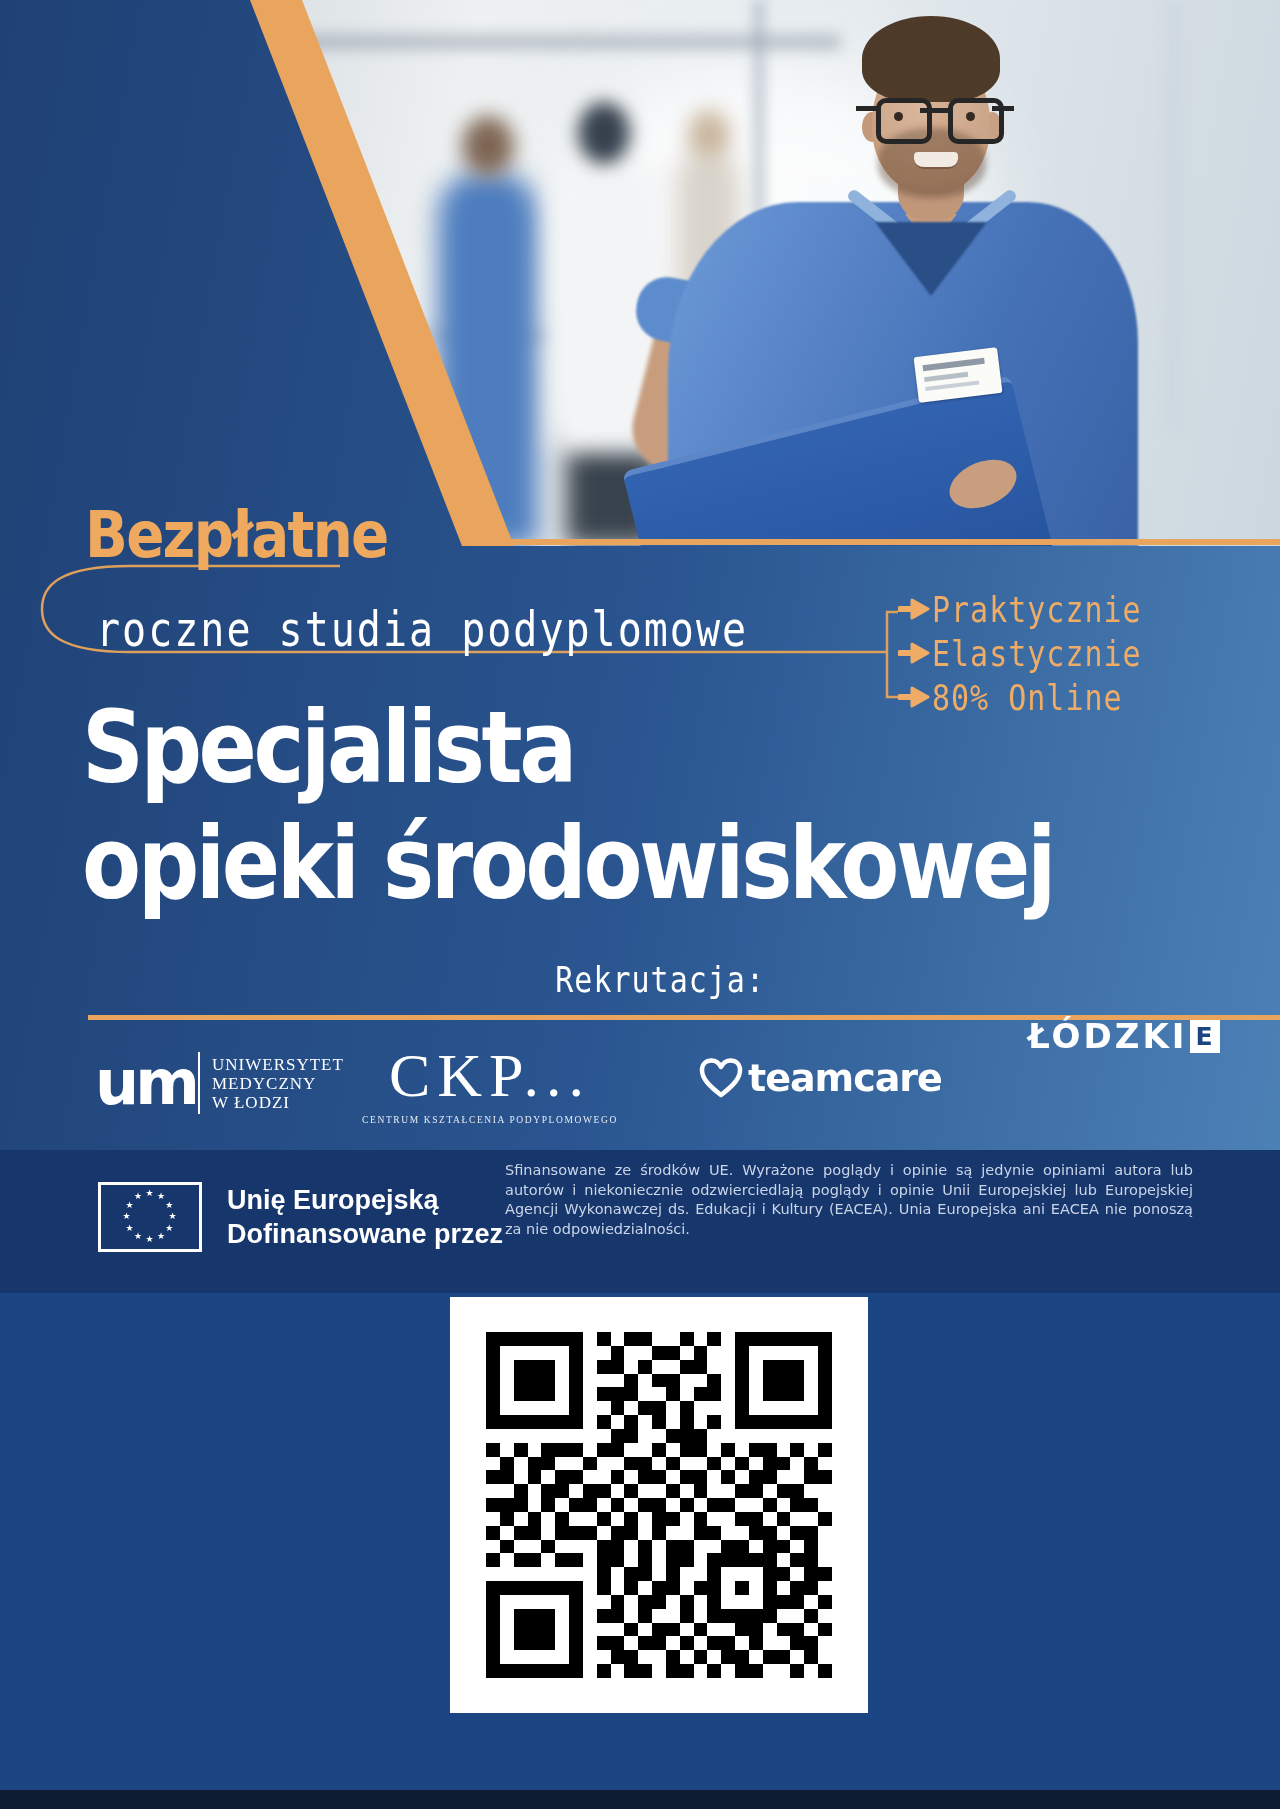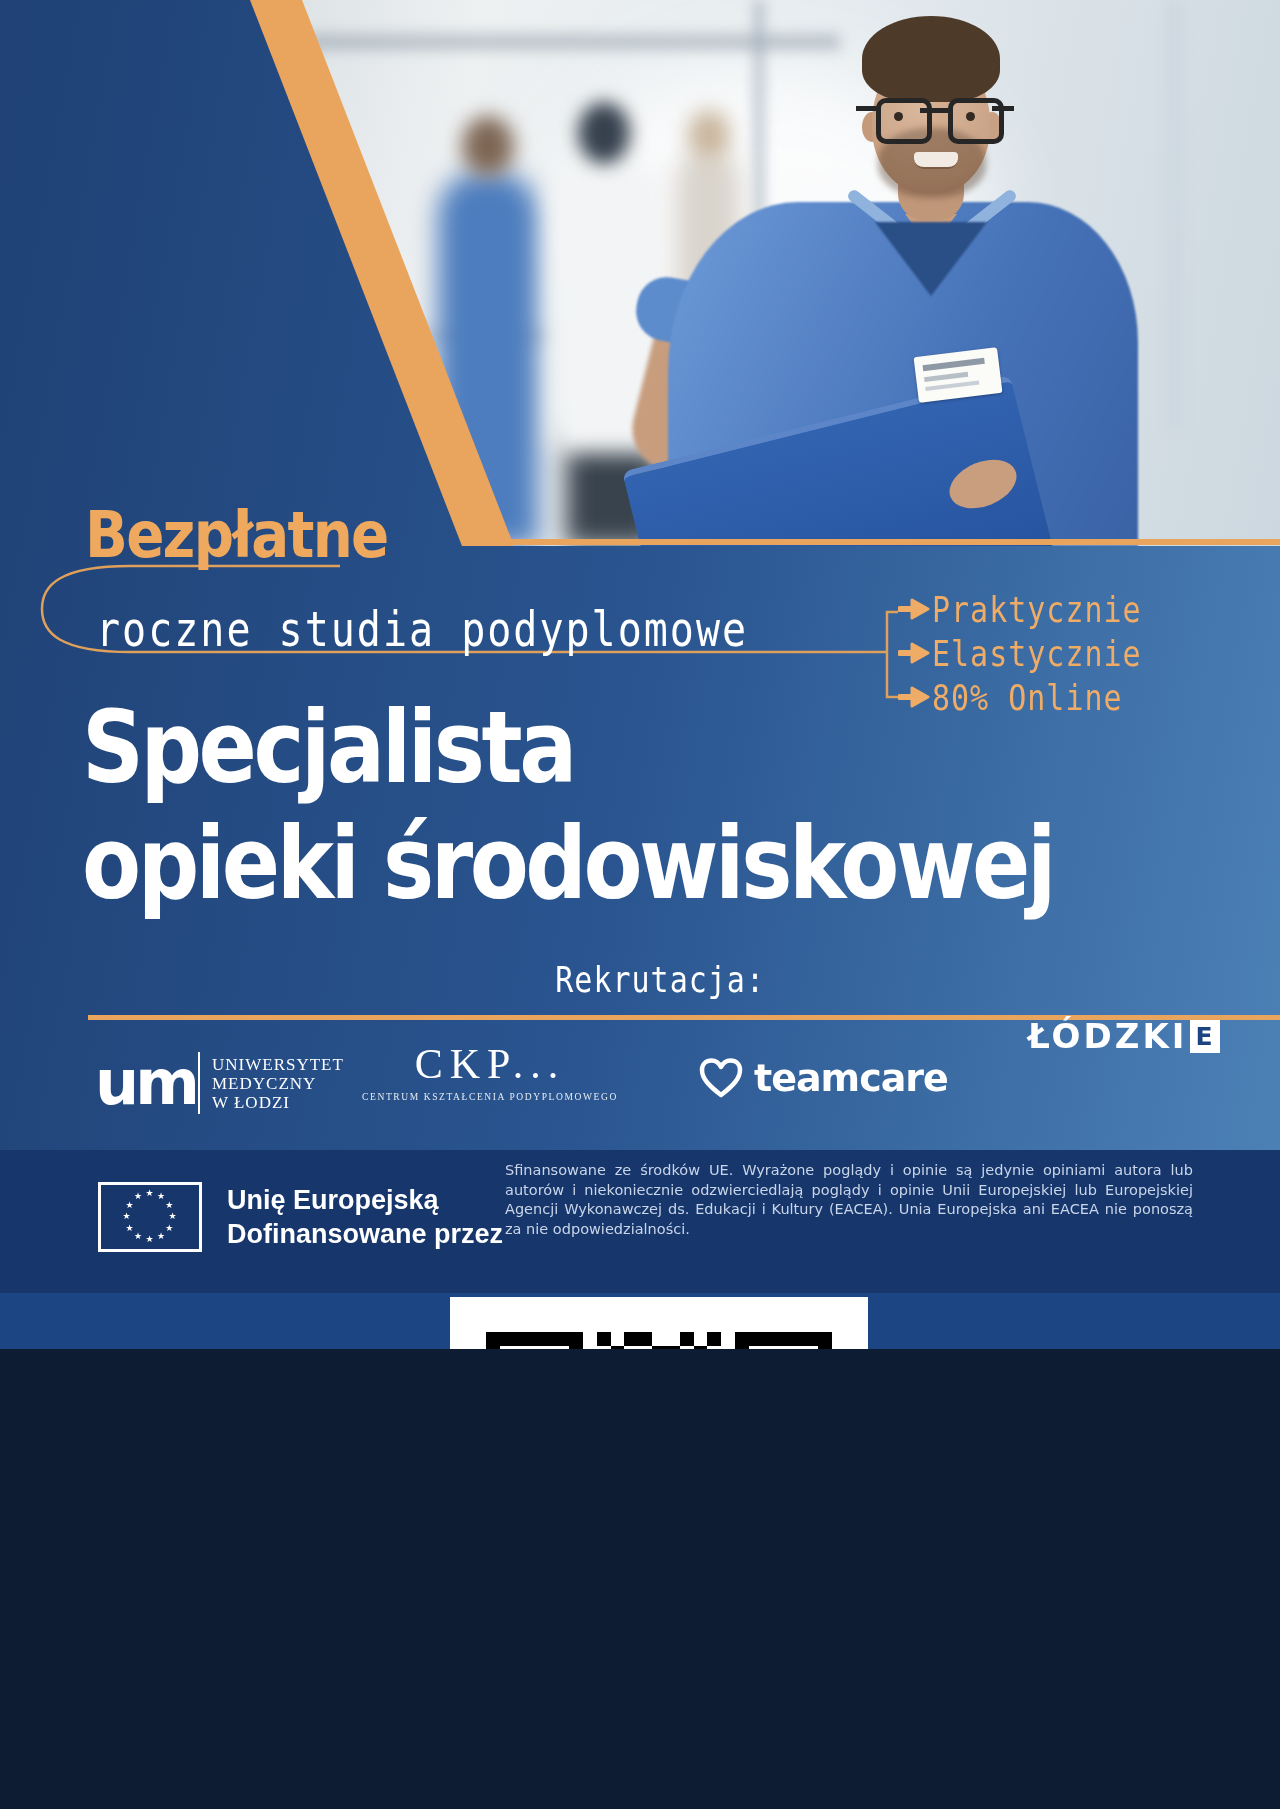--- a/index.html
+++ b/index.html
@@ -1,16 +1,16 @@
 <!DOCTYPE html>
 <html><head>
 <meta charset="utf-8">
 <style>
   html,body{margin:0;padding:0;background:#0d1b33;}
-  .poster{position:relative;width:1280px;height:1349px;overflow:hidden;
+  .poster{position:relative;width:1280px;height:1790px;overflow:hidden;
     font-family:"Liberation Sans",sans-serif;background:#a21caf;}
   .abs{position:absolute;}
 
   
   .main-bg{top:0;left:0;width:1280px;height:1150px;
     background:linear-gradient(100deg,#1F4175 0%,#2A5590 52%,#4C81B6 100%);}
 
   
   .photo{top:0;left:0;width:1280px;height:546px;
     clip-path:polygon(300px 0,1280px 0,1280px 546px,512px 546px);
@@ -95,23 +95,23 @@
     font-family:"DejaVu Sans Mono",monospace;transform:scale(1,1.2);}
   .thin-line{left:88px;top:1015px;width:1192px;height:5px;background:#E9A45D;}
 
   
   .um-mark{left:95px;top:1046px;font-weight:800;font-size:62px;color:#fff;letter-spacing:-4px;
     font-family:"DejaVu Sans",sans-serif;}
   .um-divider{left:198px;top:1052px;width:2px;height:62px;background:#fff;}
   .um-text{left:212px;top:1055px;color:#fff;font-family:"Liberation Serif",serif;
     font-size:17px;line-height:19px;letter-spacing:1px;}
   .ckp{left:360px;top:1040px;width:260px;text-align:center;color:#fff;}
-  .ckp-mark{font-family:"Liberation Serif",serif;font-size:42px;letter-spacing:7px;}
+  .ckp-mark{font-family:"Liberation Serif",serif;font-size:62px;letter-spacing:7px;}
   .ckp-sub{font-family:"Liberation Serif",serif;font-size:9.5px;letter-spacing:1.6px;margin-top:4px;color:#E8EDF4;}
-  .teamcare{left:698px;top:1056px;display:flex;align-items:center;gap:10px;color:#fff;}
+  .teamcare{left:698px;top:1056px;display:flex;align-items:center;gap:4px;color:#fff;}
   .teamcare-label{font-weight:800;font-size:38px;letter-spacing:-1px;font-family:"DejaVu Sans",sans-serif;}
   .lodzkie{left:1028px;top:1016px;display:flex;align-items:center;color:#fff;
     font-weight:600;font-size:34px;letter-spacing:3px;font-family:"DejaVu Sans",sans-serif;}
   .lodzkie-box{display:inline-block;background:#fff;color:#1C4482;font-weight:800;
     font-size:25px;line-height:25px;padding:4px 5px;margin-left:3px;}
 
   
   .eu-band{top:1150px;left:0;width:1280px;height:143px;background:#16366C;}
   .eu-flag{position:absolute;left:98px;top:32px;width:104px;height:70px;
     border:3.5px solid #fff;box-sizing:border-box;}

